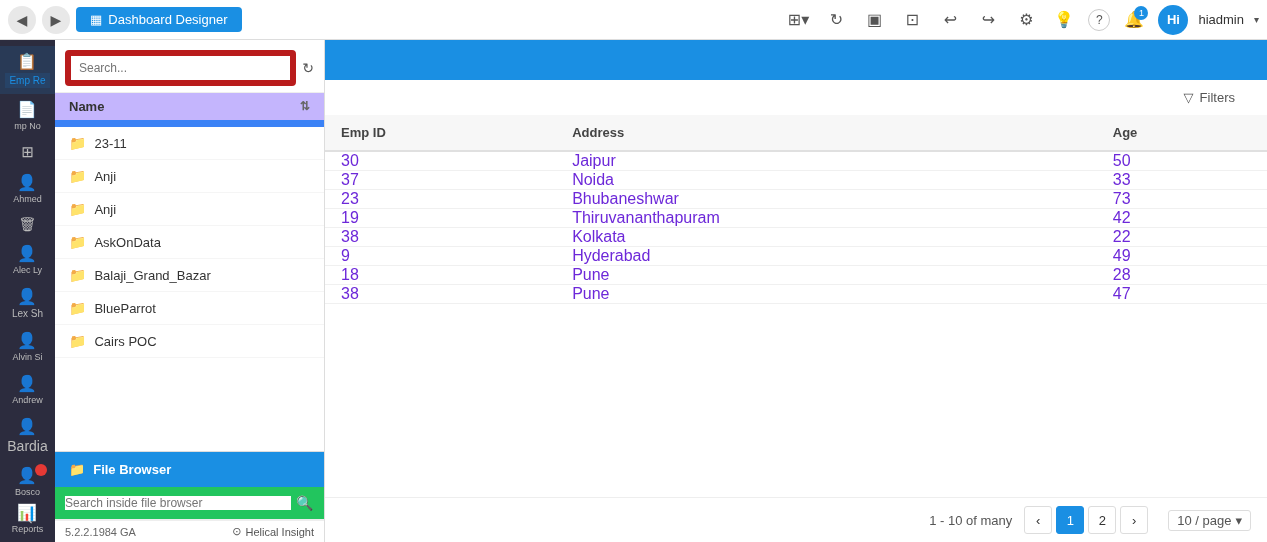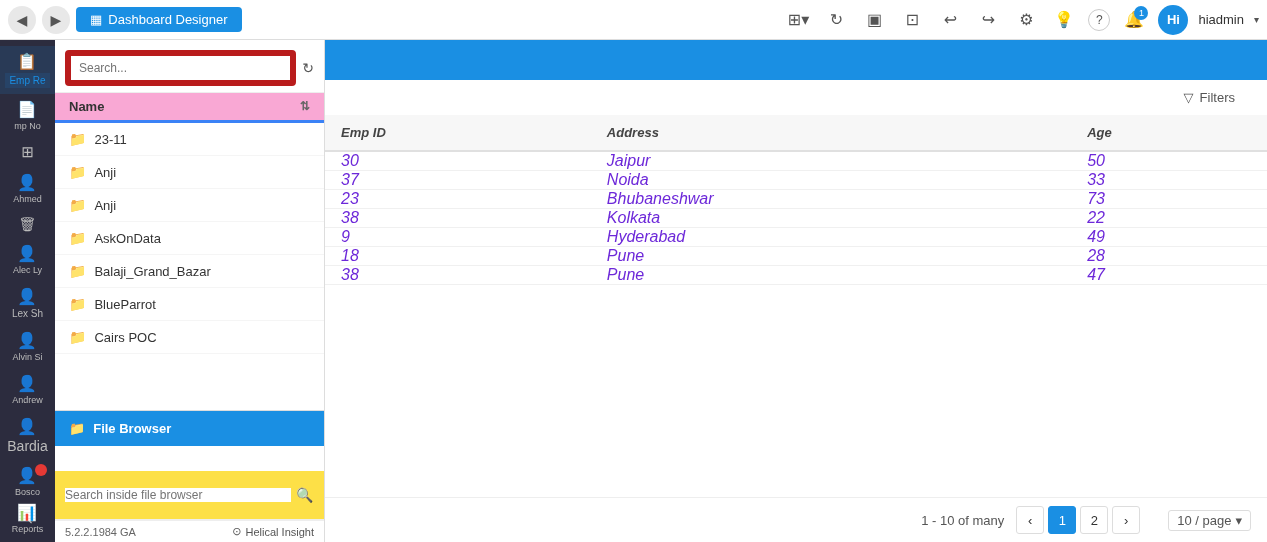--- a/index.html
+++ b/index.html
@@ -92,22 +92,22 @@
       font-size: 12px;
       outline: none;
     }
     .refresh-btn {
       cursor: pointer; color: #555; font-size: 14px;
     }
     .list-header {
       display: flex; align-items: flex-start; justify-content: space-between;
       padding: 6px 14px;
       font-size: 13px; font-weight: bold; color: #333;
-      background: #f9a8d4;
-      border-bottom: 3px solid #3b82f6;
+      background: #c4b5fd;
+      border-bottom: 7px solid #3b82f6;
     }
     .sort-icon { cursor: pointer; color: #666; font-size: 12px; }
     .folder-list {
       flex: 1;
       overflow-y: auto;
     }
     .folder-item {
       display: flex; align-items: center; gap: 8px;
       padding: 8px 14px;
       cursor: pointer;
@@ -124,25 +124,24 @@
     .file-browser-item {
       display: flex; align-items: center; gap: 8px;
       padding: 10px 14px;
       cursor: pointer;
       font-size: 13px;
       font-weight: bold;
       color: #fff;
       background: #1a8fe3;
     }
     .fb-search {
-      padding: 16px 10px;
+      padding: 8px 10px;
       display: flex; align-items: center; gap: 6px;
-      background: #fde047;
+      background: #22c55e;
       border-bottom: 1px solid #eee;
-      margin-top: 25px;
     }
     .fb-search input {
       flex: 1; border: none; outline: none; font-size: 12px; color: #999;
     }
     .fb-footer {
       display: flex; align-items: center; justify-content: space-between;
       padding: 4px 10px;
       background: #fff;
       border-top: 1px solid #eee;
       font-size: 11px; color: #666;
@@ -156,21 +155,21 @@
       flex-direction: column;
       overflow: hidden;
       background: #fff;
     }
     .content-header {
       background: #1a8fe3;
       height: 40px;
       display: flex; align-items: center;
       padding: 0 16px;
     }
-    .table-container { flex: 1; overflow: hidden; font-style: italic; }
+    .table-container { flex: 1; overflow: hidden; }
     table {
       width: 100%;
       border-collapse: collapse;
     }
     thead tr { background: #f7f7f7; }
     th {
       text-align: left;
       padding: 10px 16px;
       font-size: 13px;
       color: #444;
@@ -202,21 +201,21 @@
     .page-btn {
       width: 28px; height: 28px;
       border: 1px solid #ddd;
       background: #fff;
       border-radius: 3px;
       display: flex; align-items: center; justify-content: center;
       cursor: pointer; font-size: 13px; color: #333;
     }
     .page-btn.active { background: #1a8fe3; color: #fff; border-color: #1a8fe3; }
     .per-page {
-      margin-left: 24px;
+      margin-left: 16px;
       display: flex; align-items: center; gap: 4px;
       font-size: 13px; color: #555; cursor: pointer;
       border: 1px solid #ddd;
       padding: 2px 8px;
       border-radius: 3px;
     }
 
     
     .left-nav {
       width: 55px;
@@ -421,20 +420,25 @@
     <td>37</td>
     <td>Noida</td>
     <td>33</td>
   </tr>
             <tr>
     <td>23</td>
     <td>Bhubaneshwar</td>
     <td>73</td>
   </tr>
             <tr>
+    <td>19</td>
+    <td>Thiruvananthapuram</td>
+    <td>42</td>
+  </tr>
+            <tr>
     <td>38</td>
     <td>Kolkata</td>
     <td>22</td>
   </tr>
             <tr>
     <td>9</td>
     <td>Hyderabad</td>
     <td>49</td>
   </tr>
             <tr>

